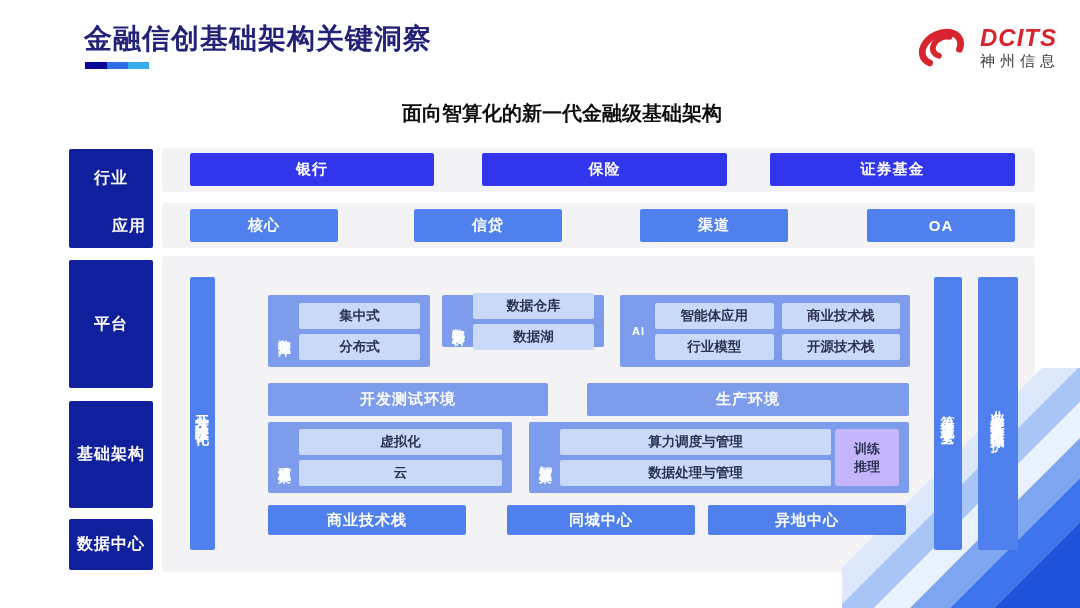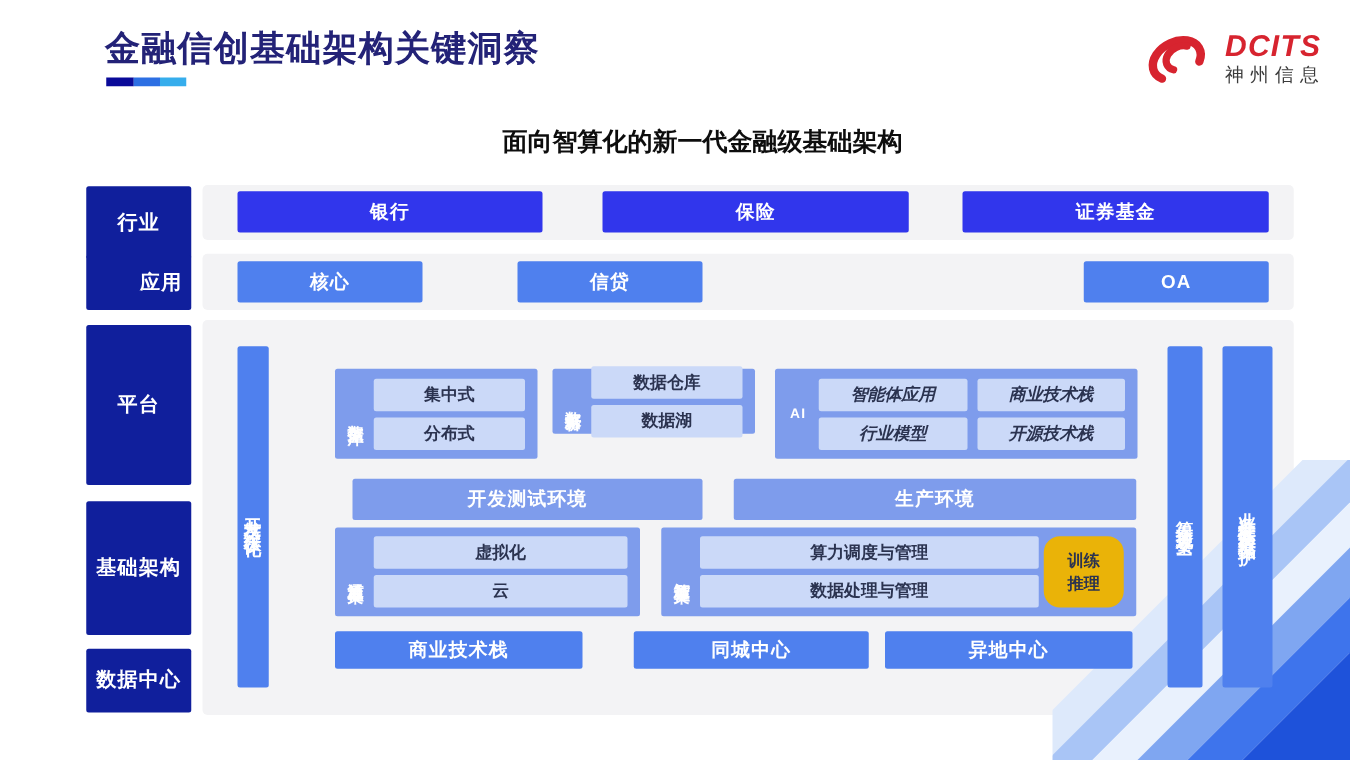--- a/index.html
+++ b/index.html
@@ -68,29 +68,29 @@
   .glabel{color:#fff;font-weight:bold;font-size:13px;writing-mode:vertical-rl;text-orientation:upright;
           letter-spacing:1px;margin:0 4px;flex:0 0 auto;line-height:1;}
   .gbody{flex:1;display:flex;flex-direction:column;gap:5px;justify-content:center;margin:0 4px;}
   .cell{background:#cbd9f8;color:#2b3350;font-weight:600;font-size:13.5px;border-radius:2px;
         display:flex;align-items:center;justify-content:center;height:26px;}
 
   .g-db{left:246px;top:295px;width:162px;height:72px;}
   .g-da{left:420px;top:295px;width:162px;height:52px;text-align:right;}
   .g-ai{left:598px;top:295px;width:290px;height:72px;}
   .g-ai .ai-label{writing-mode:horizontal-tb;font-size:11px;margin:0 6px;}
-  .ai-grid{flex:1;display:grid;grid-template-columns:1fr 1fr;grid-template-rows:26px 26px;gap:5px 8px;margin:0 4px;font-style:italic;}
+  .ai-grid{flex:1;display:grid;grid-template-columns:1fr 1fr;grid-template-rows:26px 26px;gap:5px 8px;margin:0 4px;}
 
   .env{top:383px;height:33px;font-size:15px;}
-  .env-dev{left:260px;width:280px;}
+  .env-dev{left:246px;width:280px;}
   .env-prod{left:565px;width:322px;}
 
   .g-gc{left:246px;top:422px;width:244px;height:71px;}
   .g-ic{left:507px;top:422px;width:380px;height:71px;}
-  .ic-side{background:#eab308;color:#2b3350;font-weight:600;font-size:13px;border-radius:13px;
+  .ic-side{background:#c4b5fd;color:#2b3350;font-weight:600;font-size:13px;border-radius:2px;
            display:flex;align-items:center;justify-content:center;width:64px;height:57px;
            margin-right:4px;text-align:center;line-height:1.35;}
   .wrap2{width:2.3em;}
 
   .r4{top:505px;height:30px;}
   .b-prod-center{left:246px;width:198px;}
   .b-city-center{left:485px;width:188px;}
   .b-remote-center{left:686px;width:198px;}
 
   
@@ -140,20 +140,21 @@
   <div class="abs side side-platform">平台</div>
   <div class="abs side side-infra">基础架构</div>
   <div class="abs side side-dc">数据中心</div>
 
   <div class="abs btn vivid r1 b-bank">银行</div>
   <div class="abs btn vivid r1 b-insurance">保险</div>
   <div class="abs btn vivid r1 b-securities">证券基金</div>
 
   <div class="abs btn blue r2 b-core">核心</div>
   <div class="abs btn blue r2 b-credit">信贷</div>
+  <div class="abs btn blue r2 b-channel">渠道</div>
   <div class="abs btn blue r2 b-oa">OA</div>
 
   <div class="abs vbar bar-devops">
     <span class="vtext">开发运维一体化</span>
   </div>
 
   <div class="abs group g-db">
     <span class="glabel">数据库</span>
     <div class="gbody">
       <div class="cell">集中式</div>

